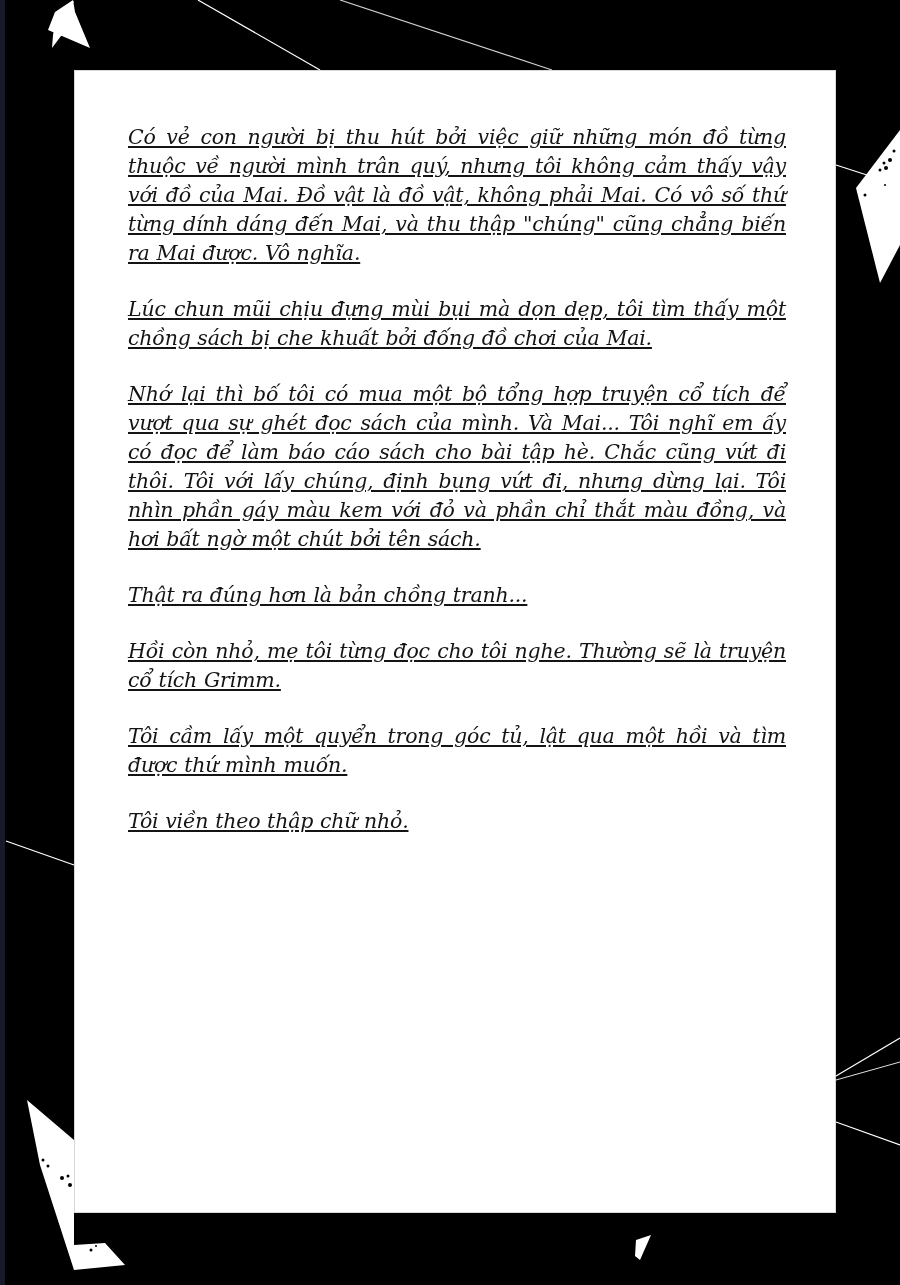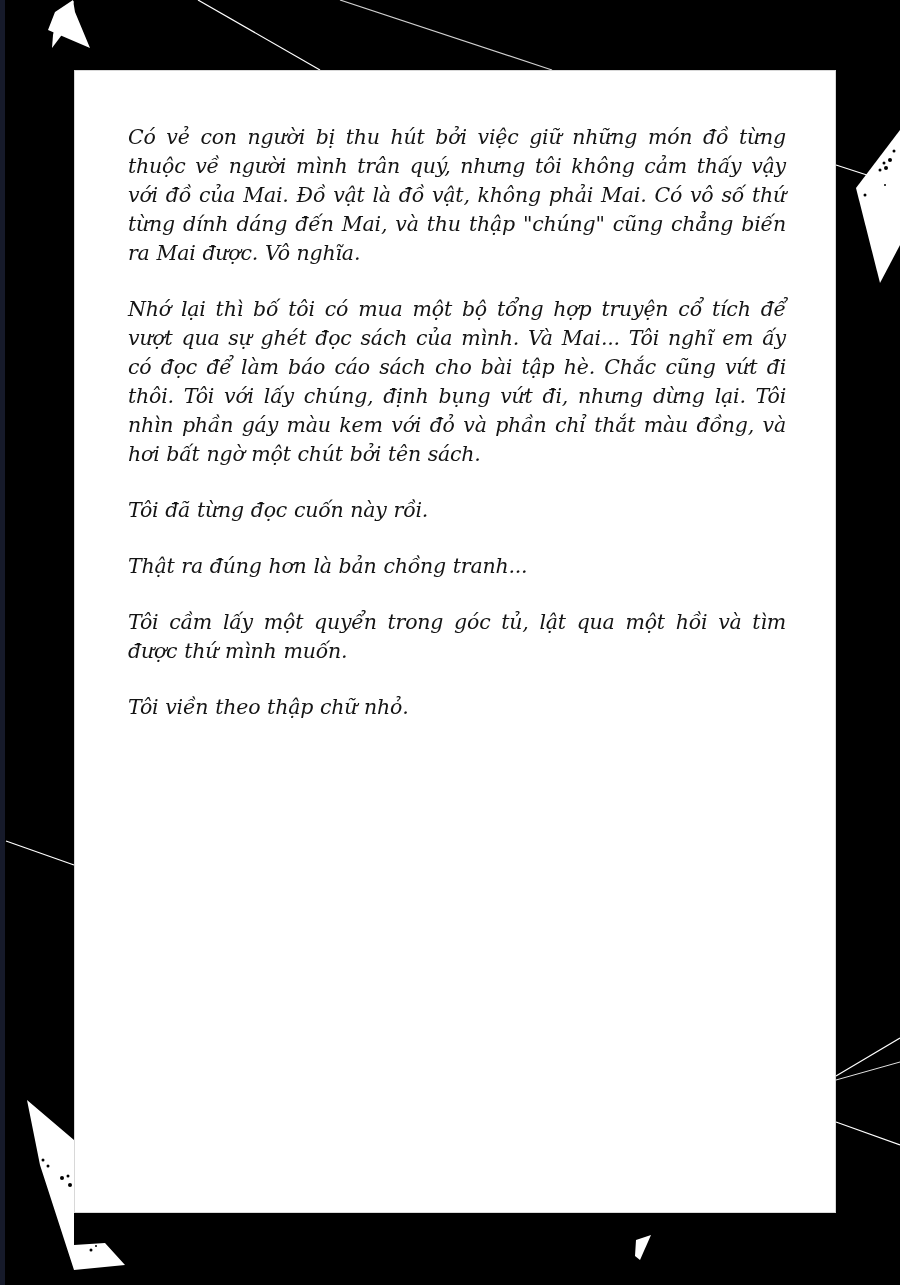--- a/index.html
+++ b/index.html
@@ -44,20 +44,21 @@
     .para {
       margin: 0 0 27px 0;
       font-family: "DejaVu Serif", "Liberation Serif", serif;
       font-style: italic;
       font-size: 20.5px;
       line-height: 29px;
       color: #141414;
       text-align: justify;
       letter-spacing: -0.2px;
       word-spacing: 0.5px;
+      text-decoration: underline;
     }
   </style>
 </head>
 <body>
 
 <div class="edge-strip"></div>
 
 <svg class="deco" viewBox="0 0 900 1285" xmlns="http://www.w3.org/2000/svg">
 
   <polygon points="73,0 55,12 48,30 90,48 75,12" fill="#ffffff"></polygon>
@@ -94,19 +95,20 @@
   <line x1="836" y1="1076" x2="900" y2="1038" stroke="#ffffff" stroke-width="1.2"></line>
   <line x1="836" y1="1122" x2="900" y2="1145" stroke="#ffffff" stroke-width="1.2"></line>
   <line x1="836" y1="1080" x2="900" y2="1062" stroke="#e0e0e0" stroke-width="1"></line>
 
   <polygon points="636,1240 651,1235 640,1260 635,1256" fill="#ffffff"></polygon>
 </svg>
 
 <div class="panel">
   <div class="body-text">
     <p class="para">Có vẻ con người bị thu hút bởi việc giữ những món đồ từng thuộc về người mình trân quý, nhưng tôi không cảm thấy vậy với đồ của Mai. Đồ vật là đồ vật, không phải Mai. Có vô số thứ từng dính dáng đến Mai, và thu thập "chúng" cũng chẳng biến ra Mai được. Vô nghĩa.</p>
+    <p class="para">Lúc chun mũi chịu đựng mùi bụi mà dọn dẹp, tôi tìm thấy một chồng sách bị che khuất bởi đống đồ chơi của Mai.</p>
     <p class="para">Nhớ lại thì bố tôi có mua một bộ tổng hợp truyện cổ tích để vượt qua sự ghét đọc sách của mình. Và Mai... Tôi nghĩ em ấy có đọc để làm báo cáo sách cho bài tập hè. Chắc cũng vứt đi thôi. Tôi với lấy chúng, định bụng vứt đi, nhưng dừng lại. Tôi nhìn phần gáy màu kem với đỏ và phần chỉ thắt màu đồng, và hơi bất ngờ một chút bởi tên sách.</p>
-    <p class="para">Tôi đã từng đọc cuốn này rồi.</p>
     <p class="para">Thật ra đúng hơn là bản chồng tranh...</p>
+    <p class="para">Hồi còn nhỏ, mẹ tôi từng đọc cho tôi nghe. Thường sẽ là truyện cổ tích Grimm.</p>
     <p class="para">Tôi cầm lấy một quyển trong góc tủ, lật qua một hồi và tìm được thứ mình muốn.</p>
     <p class="para">Tôi viền theo thập chữ nhỏ.</p>
   </div>
 </div>
 
 </body></html>

